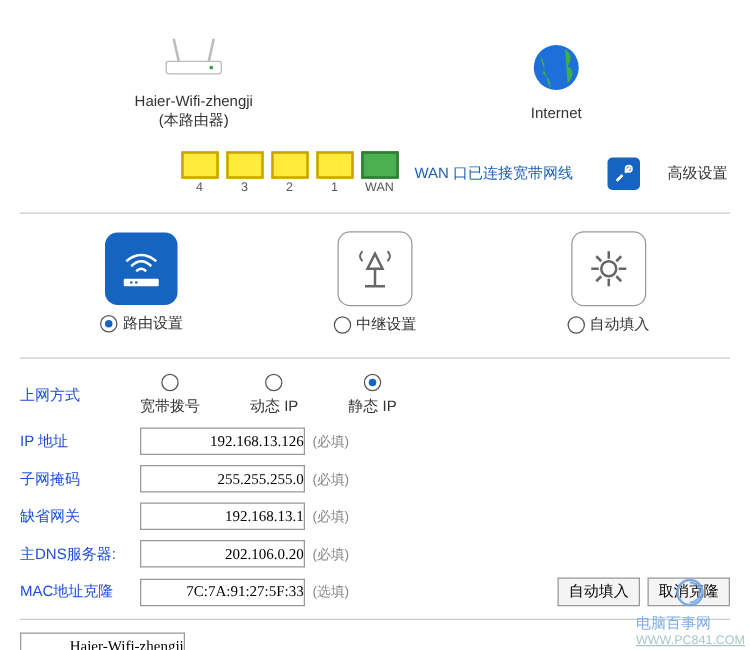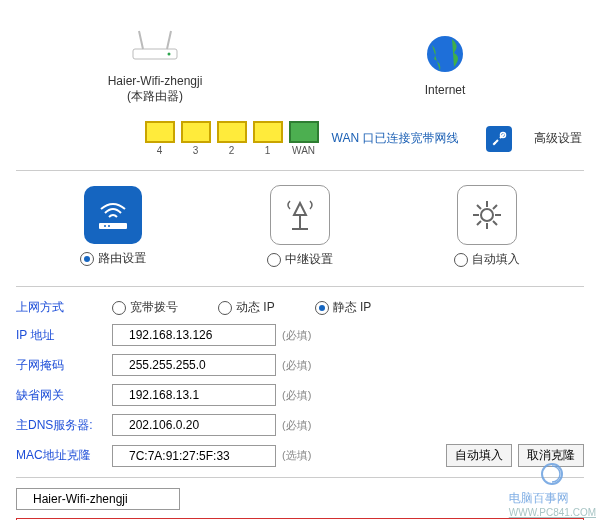--- a/index.html
+++ b/index.html
@@ -102,28 +102,29 @@
   }
   .form-area { padding: 8px 16px 0 16px; }
   .form-row {
     display: flex;
     align-items: center;
     padding: 4px 0;
     gap: 6px;
   }
   .form-label { width: 90px; color: #1d4ed8; }
   .radio-opts { display:flex; gap:40px; flex:1; }
-  .radio-opt { display:flex; align-items:center; gap:4px; }
+  .radio-opt { display:flex; align-items:center; gap:4px;flex-direction:column; }
   .txt-input {
     width: 130px;
     height: 18px;
     border: 1px solid #999;
-    padding: 1px 16px;
+    padding: 1px 0;
     font-size: 12px;
-    font-family: Liberation Sans, sans-serif;
+    font-family: Liberation Serif, serif;
+    text-align: right;
   }
   .hint { color: #888; font-size: 11px; }
   .btn {
     border: 1px solid #999;
     background: #f4f4f4;
     padding: 2px 8px;
     font-size: 12px;
     cursor: pointer;
     font-family: inherit;
   }

